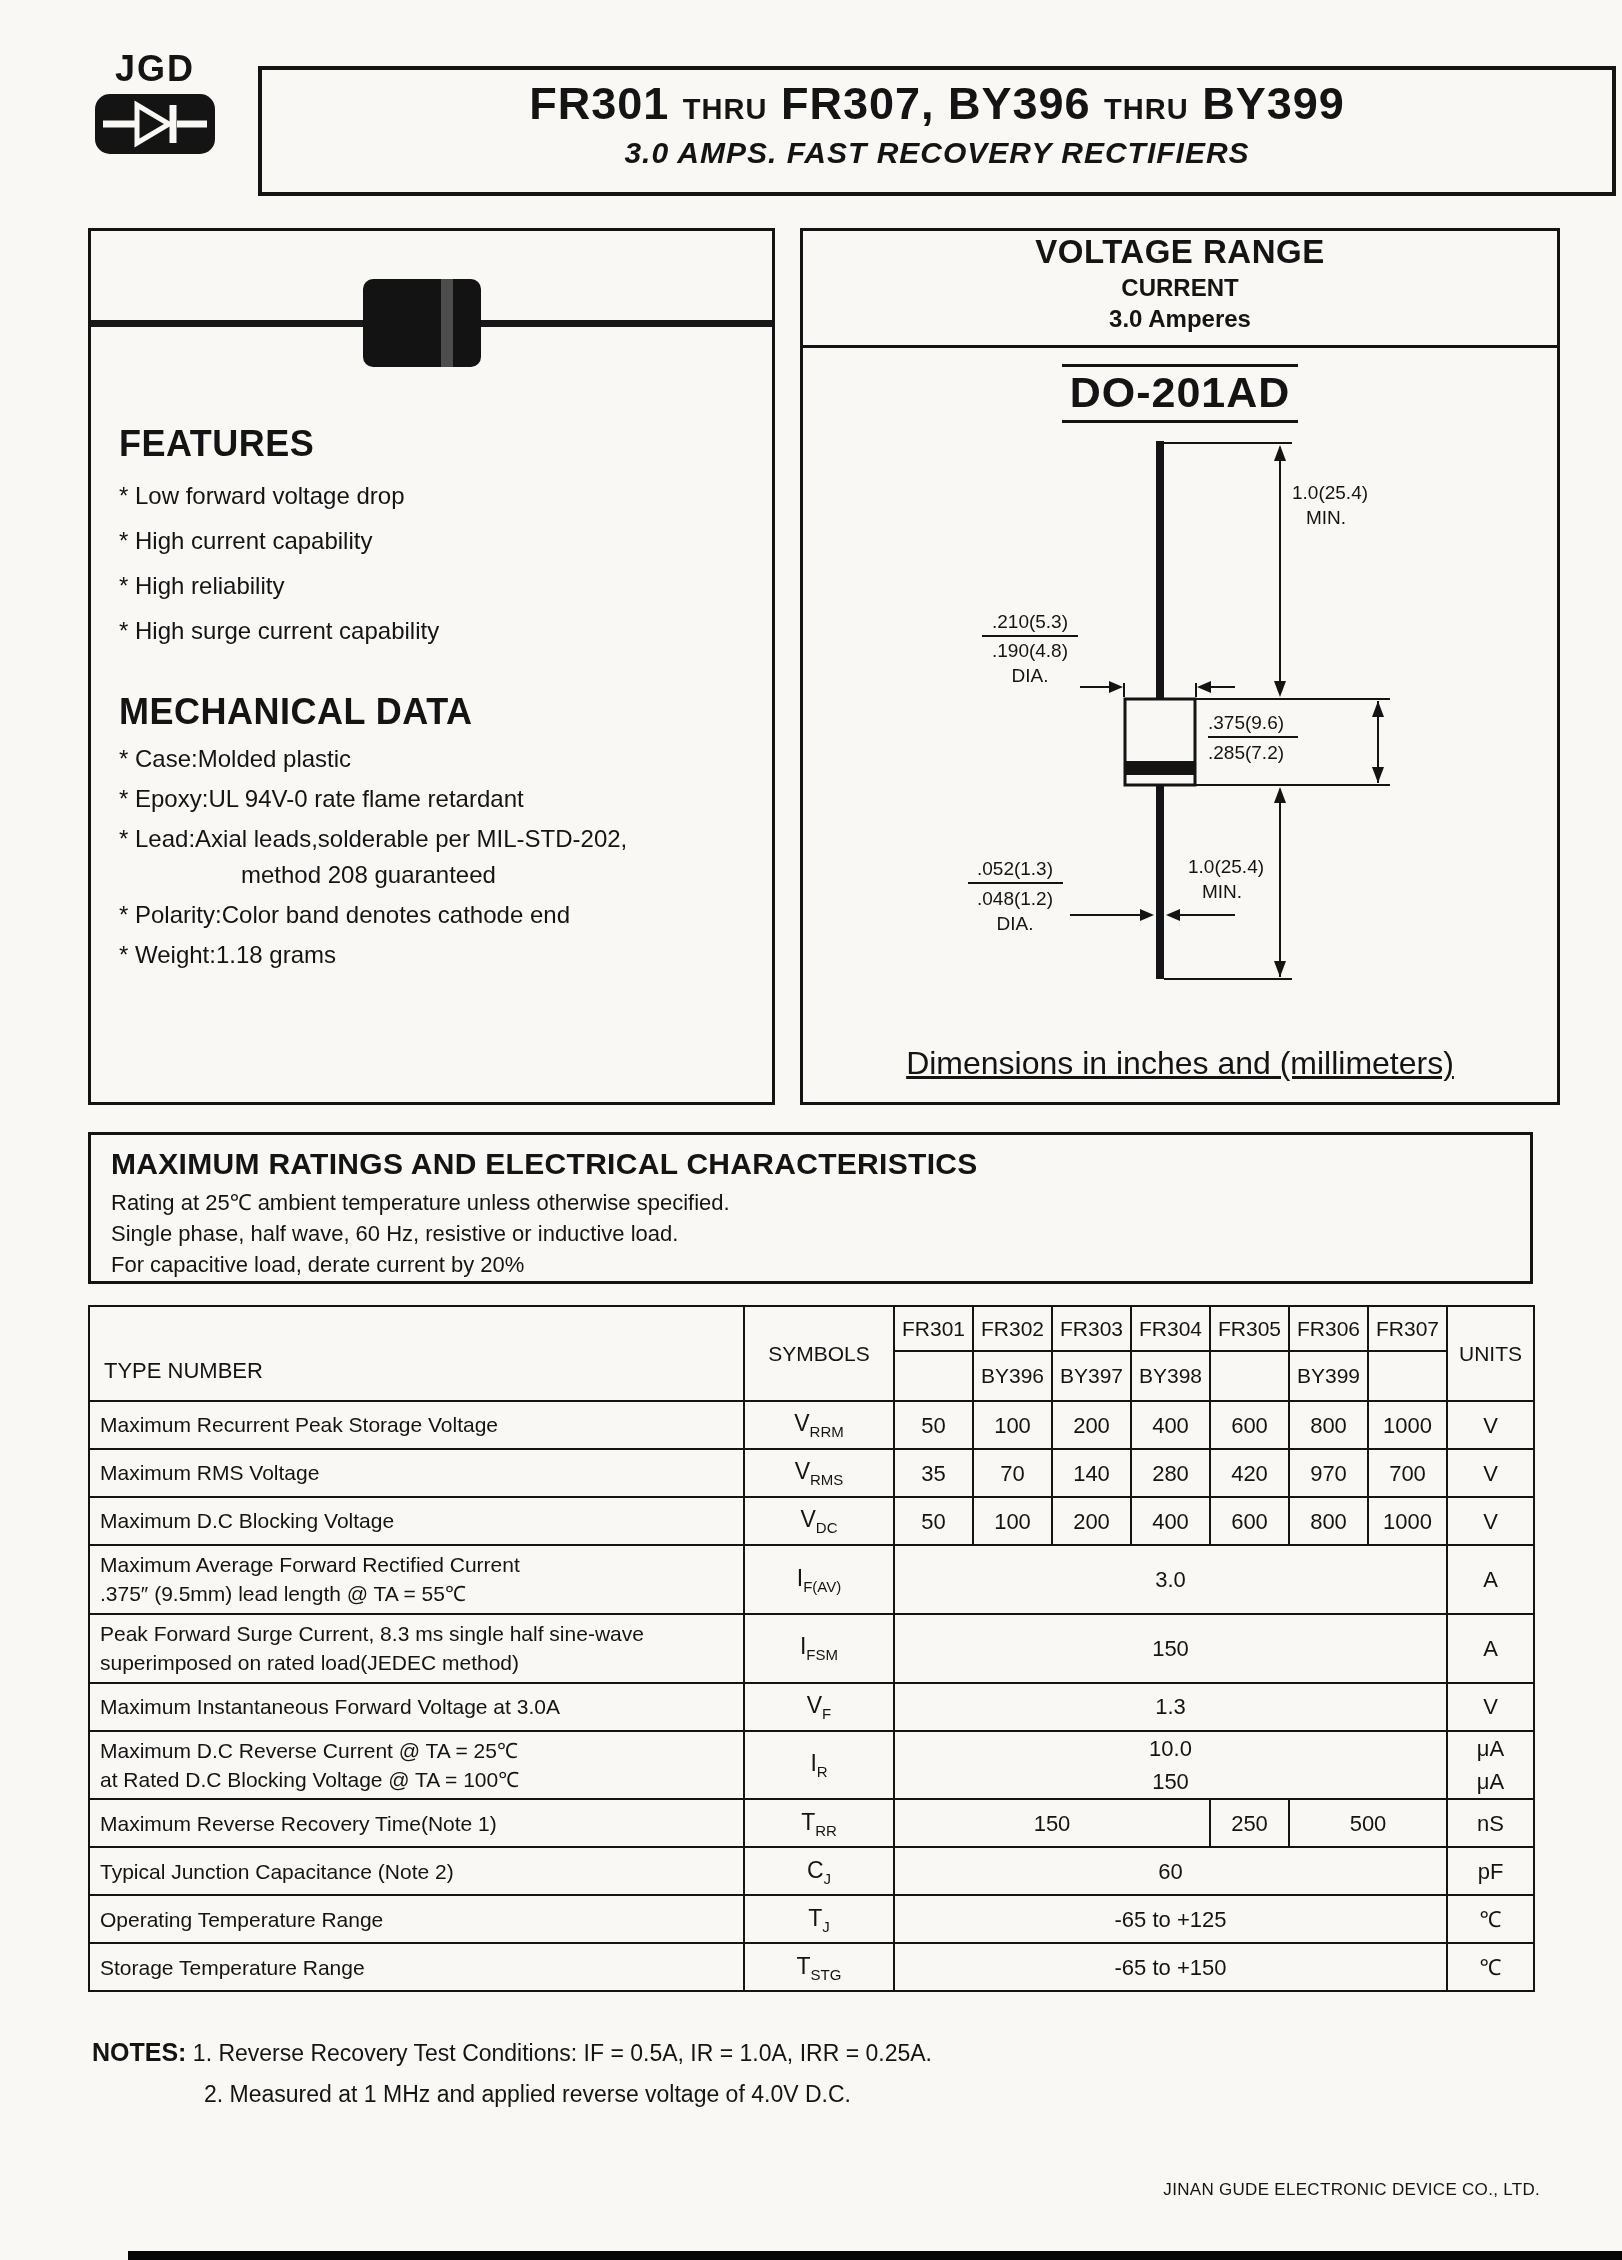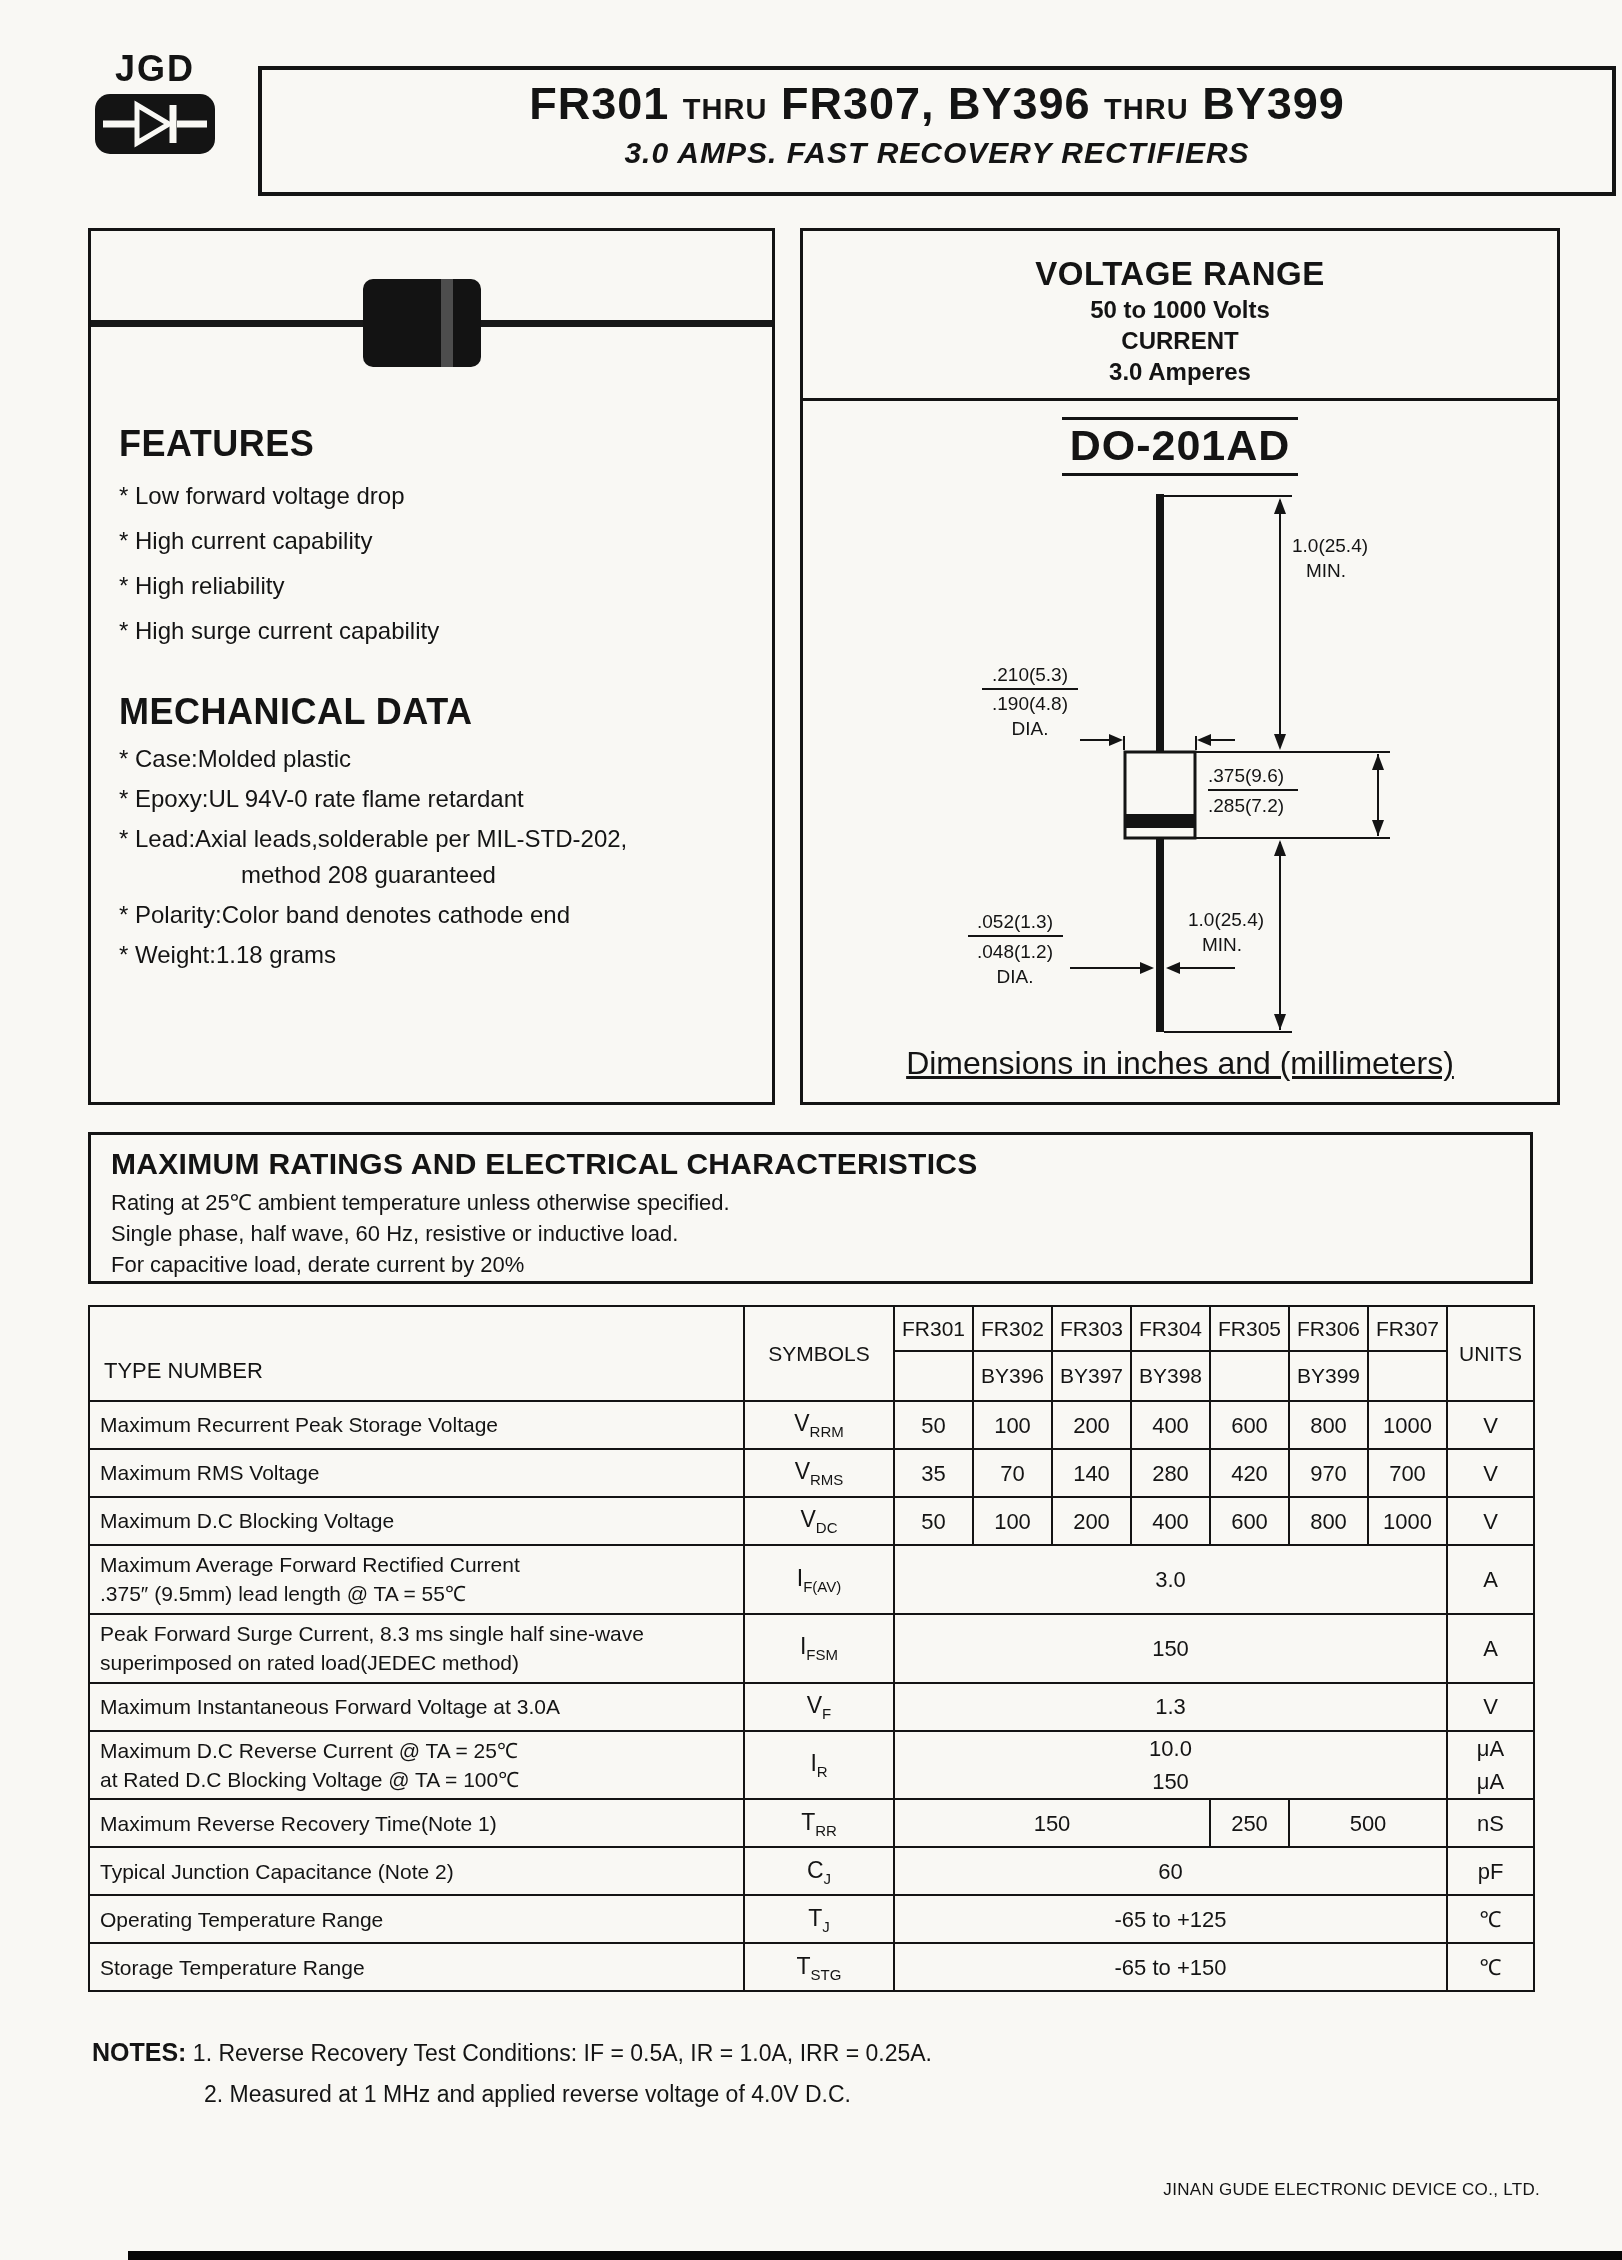--- a/index.html
+++ b/index.html
@@ -25,21 +25,21 @@
   .left-content { padding-left:28px; padding-right:16px; }
   .sec-heading { font-size:36px; font-weight:bold; letter-spacing:0.5px; }
   .features .sec-heading { margin-top:50px; }
   .mech .sec-heading { margin-top:46px; }
   .li { font-size:24px; margin-top:17px; }
   .mech .li { margin-top:12px; }
   .li.cont { margin-left:122px; margin-top:8px; }
 
   
   .right-box { position:absolute; left:800px; top:228px; width:760px; height:877px; border:3px solid #141414; text-align:center; }
-  .vr-title { font-size:33px; font-weight:bold; margin-top:24px; letter-spacing:0.5px; }
+  .vr-title { font-size:33px; font-weight:bold; margin-top:2px; letter-spacing:0.5px; }
   .vr-line { font-size:24px; font-weight:600; margin-top:3px; }
   .spec-hr { border-bottom:3px solid #141414; margin-top:12px; }
   .pkg-name { display:inline-block; font-size:43px; font-weight:bold; letter-spacing:1px; border-top:3px solid #141414; border-bottom:3px solid #141414; padding:1px 8px 3px; margin-top:16px; }
   .drawing { display:block; margin:4px auto 0; }
   .dim { font-size:19px; fill:#141414; }
   .dln { stroke:#141414; stroke-width:2; }
   .dims-note { position:absolute; bottom:20px; left:0; right:0; font-size:32px; text-decoration:underline; }
 
   
   .ratings-box { position:absolute; left:88px; top:1132px; width:1445px; height:152px; border:3px solid #141414; padding:12px 0 0 20px; }
@@ -117,21 +117,20 @@
         <div class="li">* Lead:Axial leads,solderable per MIL-STD-202,</div>
         <div class="li cont">method 208 guaranteed</div>
         <div class="li">* Polarity:Color band denotes cathode end</div>
         <div class="li">* Weight:1.18 grams</div>
       </div>
     </div>
   </div>
 
   <div class="right-box">
     <div class="vr-title">VOLTAGE RANGE</div>
-    <div class="vr-line">50 to 1000 Volts</div>
     <div class="vr-line">CURRENT</div>
     <div class="vr-line">3.0 Amperes</div>
     <div class="spec-hr"></div>
     <div class="pkg-name">DO-201AD</div>
 
     <svg class="drawing" width="500" height="575" viewBox="0 0 500 575">
 
       <rect x="226" y="14" width="8" height="538" fill="#141414"></rect>
 
       <rect x="195" y="272" width="70" height="86" fill="#f9f8f4" stroke="#141414" stroke-width="3"></rect>

